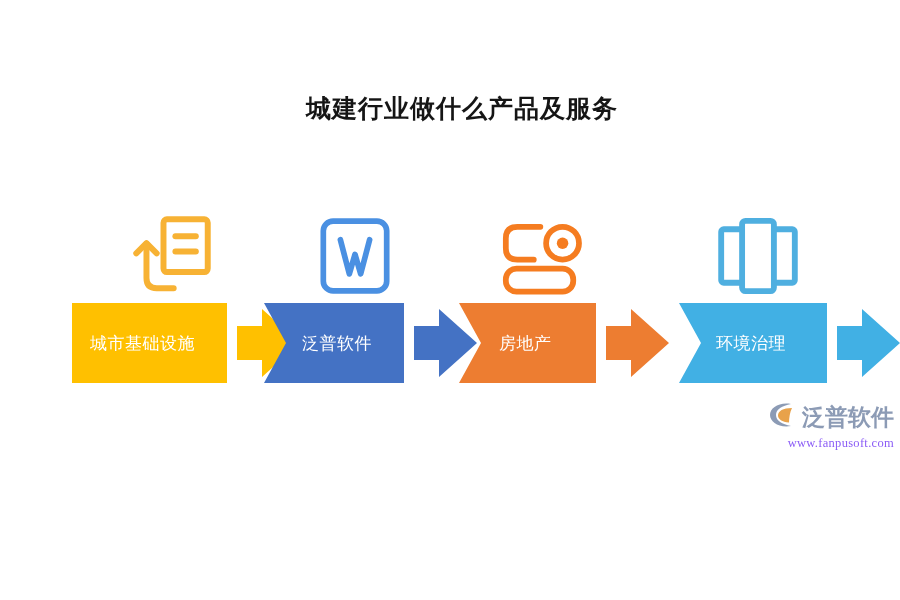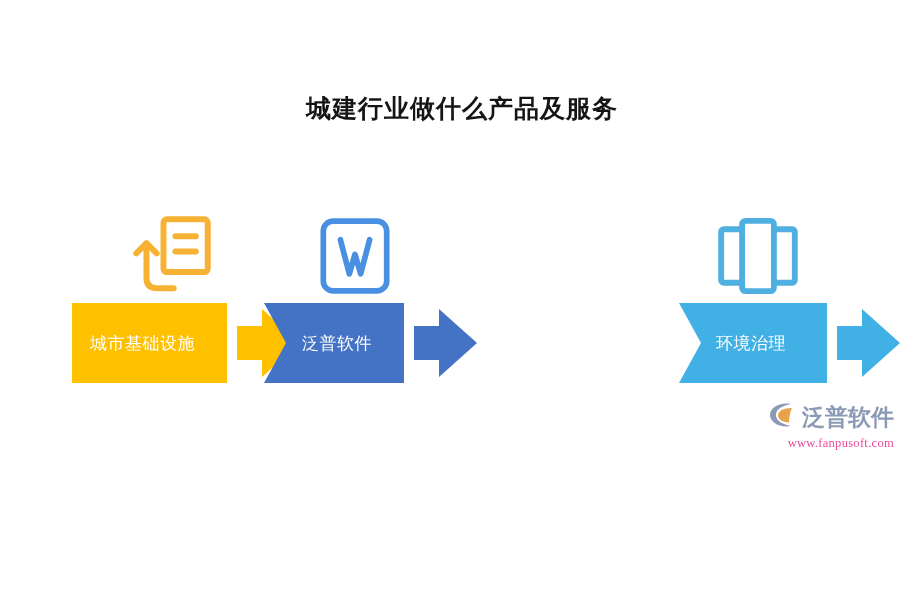--- a/index.html
+++ b/index.html
@@ -116,21 +116,21 @@
     font-weight: 700;
     color: #8c9bb5;
     letter-spacing: 0px;
     font-family: "Liberation Sans", "DejaVu Sans", sans-serif;
     line-height: 1;
     text-align: center;
   }
   #logo-url {
     text-align: right;
     font-size: 12.5px;
-    color: #ec4899;
+    color: #8b5cf6;
     font-family: "Liberation Serif", "DejaVu Serif", serif;
     letter-spacing: 0.3px;
     margin-top: 2px;
   }
 </style>
 </head>
 <body>
 
 <div id="canvas">
 
@@ -162,20 +162,37 @@
             <path d="M27 28 L38 70 L45 46 L52 70 L63 28" stroke="#4A90E2" fill="none" stroke-width="7" stroke-linecap="round" stroke-linejoin="round"></path>
           </svg>
         </div>
         <div class="stage-arrow" style="width: 205px;">
           <svg width="205" height="80" viewBox="0 0 205 80">
             <path d="M0 0 L140 0 L140 80 L0 80 L22 40 Z" fill="#4472C4"></path>
             <path d="M150 23 L175 23 L175 6 L213 40 L175 74 L175 57 L150 57 Z" fill="#4472C4"></path>
           </svg>
         </div>
         <div class="stage-label" style="left: 38px;">泛普软件</div>
+      </div>
+      <div class="flow-stage" style="left: 447px; width: 202px;">
+        <div class="stage-icon" style="left: 23px;">
+          <svg width="86" height="74" viewBox="0 0 104 90" aria-hidden="true">
+            <path d="M50 7 L22 7 Q8 7 8 21 L8 33 Q8 47 22 47 L42 47" stroke="#F57C20" fill="none" stroke-width="7" stroke-linecap="round" stroke-linejoin="round"></path>
+            <circle cx="77" cy="27" r="20" stroke="#F57C20" fill="none" stroke-width="7" stroke-linecap="round" stroke-linejoin="round"></circle>
+            <circle cx="77" cy="27" r="7" fill="#F57C20" stroke="none"></circle>
+            <rect x="8" y="58" width="82" height="28" rx="13" stroke="#F57C20" fill="none" stroke-width="7" stroke-linecap="round" stroke-linejoin="round"></rect>
+          </svg>
+        </div>
+        <div class="stage-arrow" style="width: 202px;">
+          <svg width="202" height="80" viewBox="0 0 202 80">
+            <path d="M0 0 L137 0 L137 80 L0 80 L22 40 Z" fill="#ED7D31"></path>
+            <path d="M147 23 L172 23 L172 6 L210 40 L172 74 L172 57 L147 57 Z" fill="#ED7D31"></path>
+          </svg>
+        </div>
+        <div class="stage-label" style="left: 40px;">房地产</div>
       </div>
       <div class="flow-stage" style="left: 667px; width: 213px;">
         <div class="stage-icon" style="left: 19px;">
           <svg width="82" height="78" viewBox="0 0 98 92" aria-hidden="true">
             <rect x="5" y="14" width="26" height="64" rx="3" stroke="#4FAFE0" fill="none" stroke-width="7" stroke-linecap="round" stroke-linejoin="round"></rect>
             <rect x="67" y="14" width="26" height="64" rx="3" stroke="#4FAFE0" fill="none" stroke-width="7" stroke-linecap="round" stroke-linejoin="round"></rect>
             <rect x="30" y="4" width="38" height="84" rx="4" fill="#ffffff" stroke="#4FAFE0" stroke-width="7" stroke-linecap="round" stroke-linejoin="round"></rect>
           </svg>
         </div>
         <div class="stage-arrow" style="width: 213px;">

